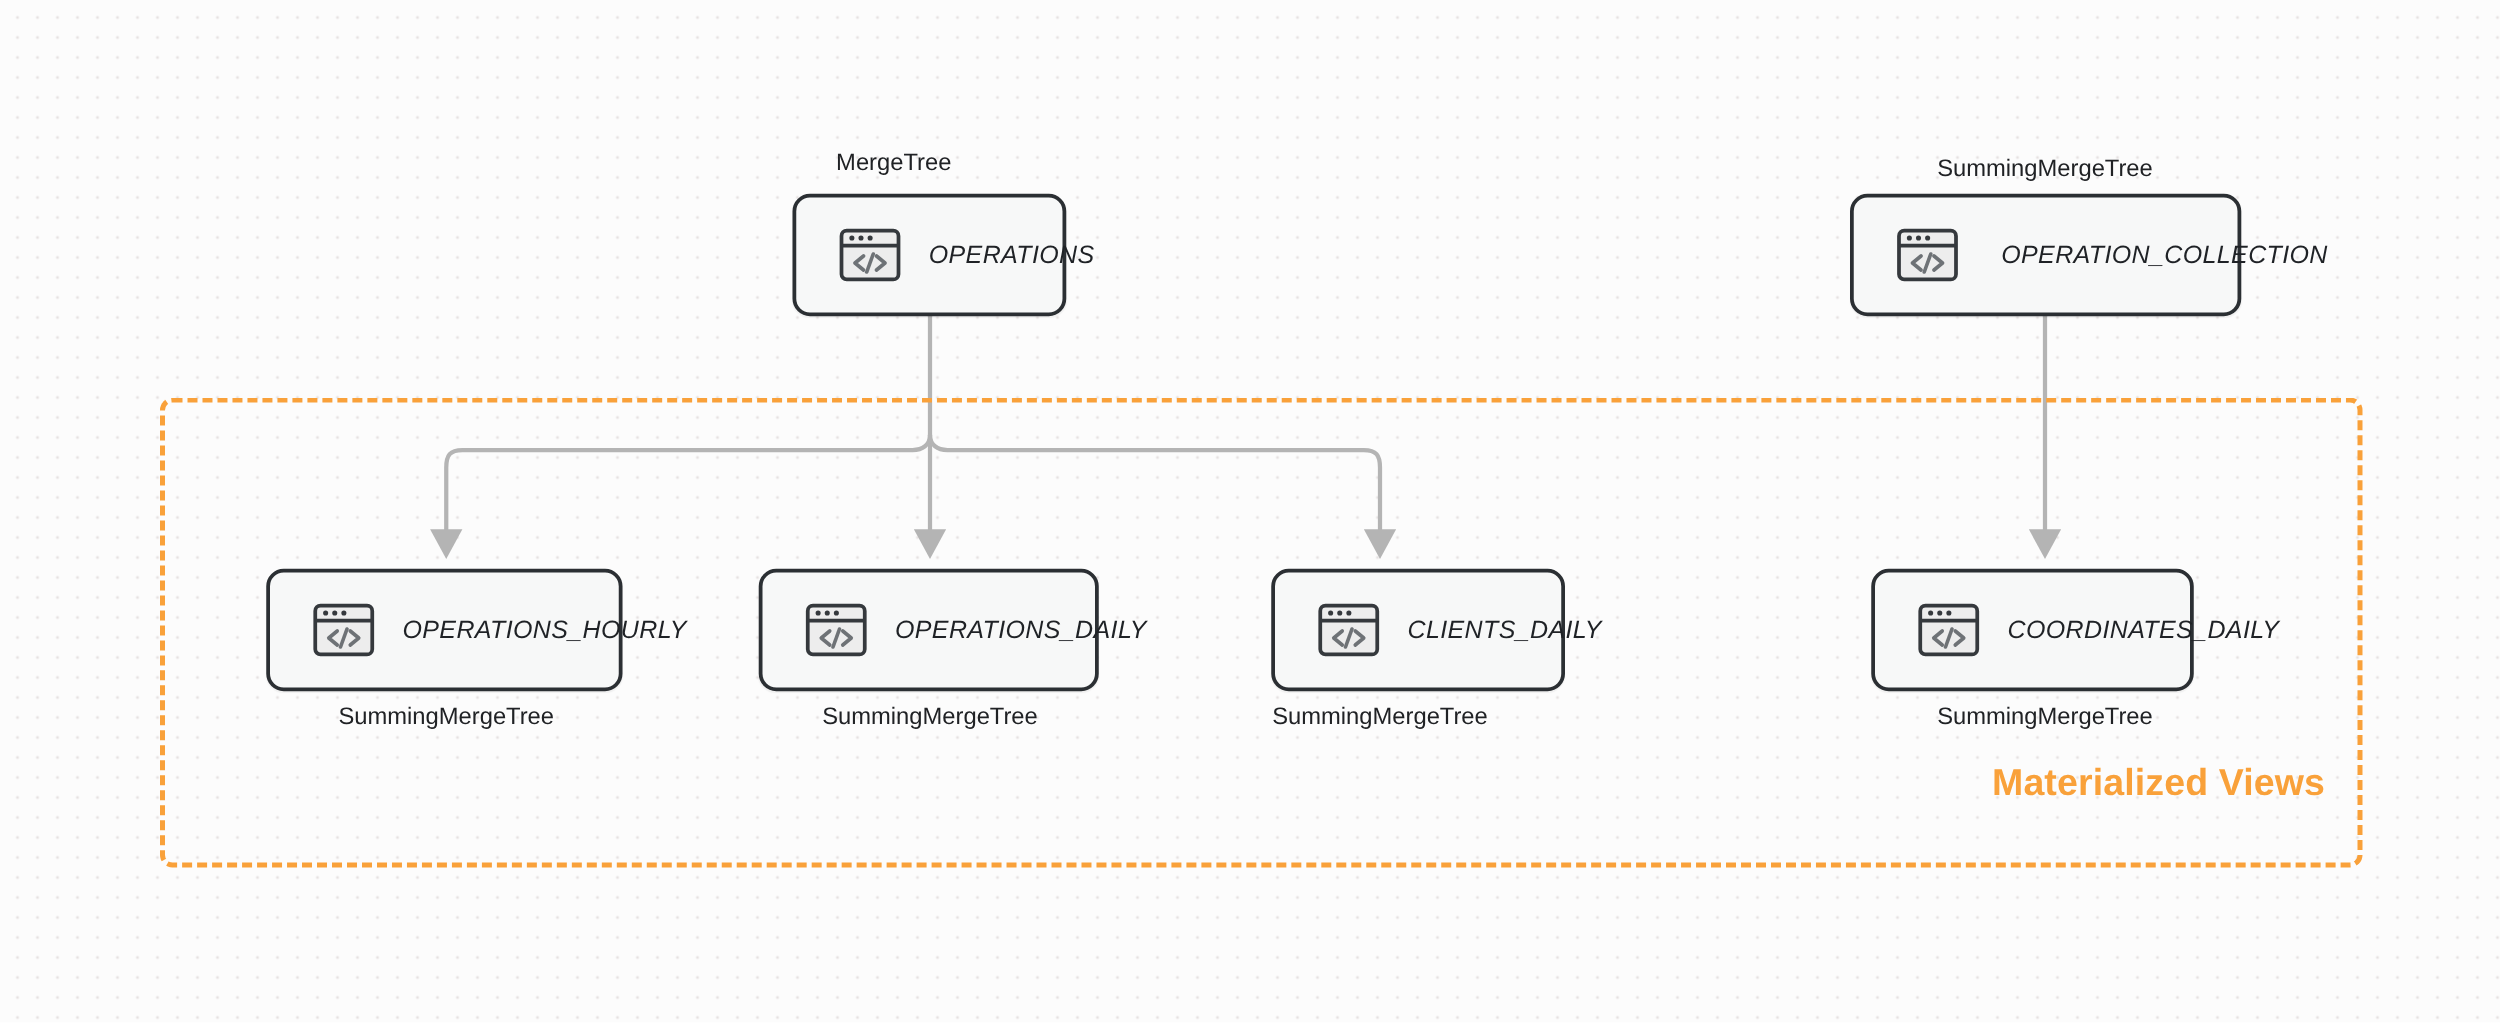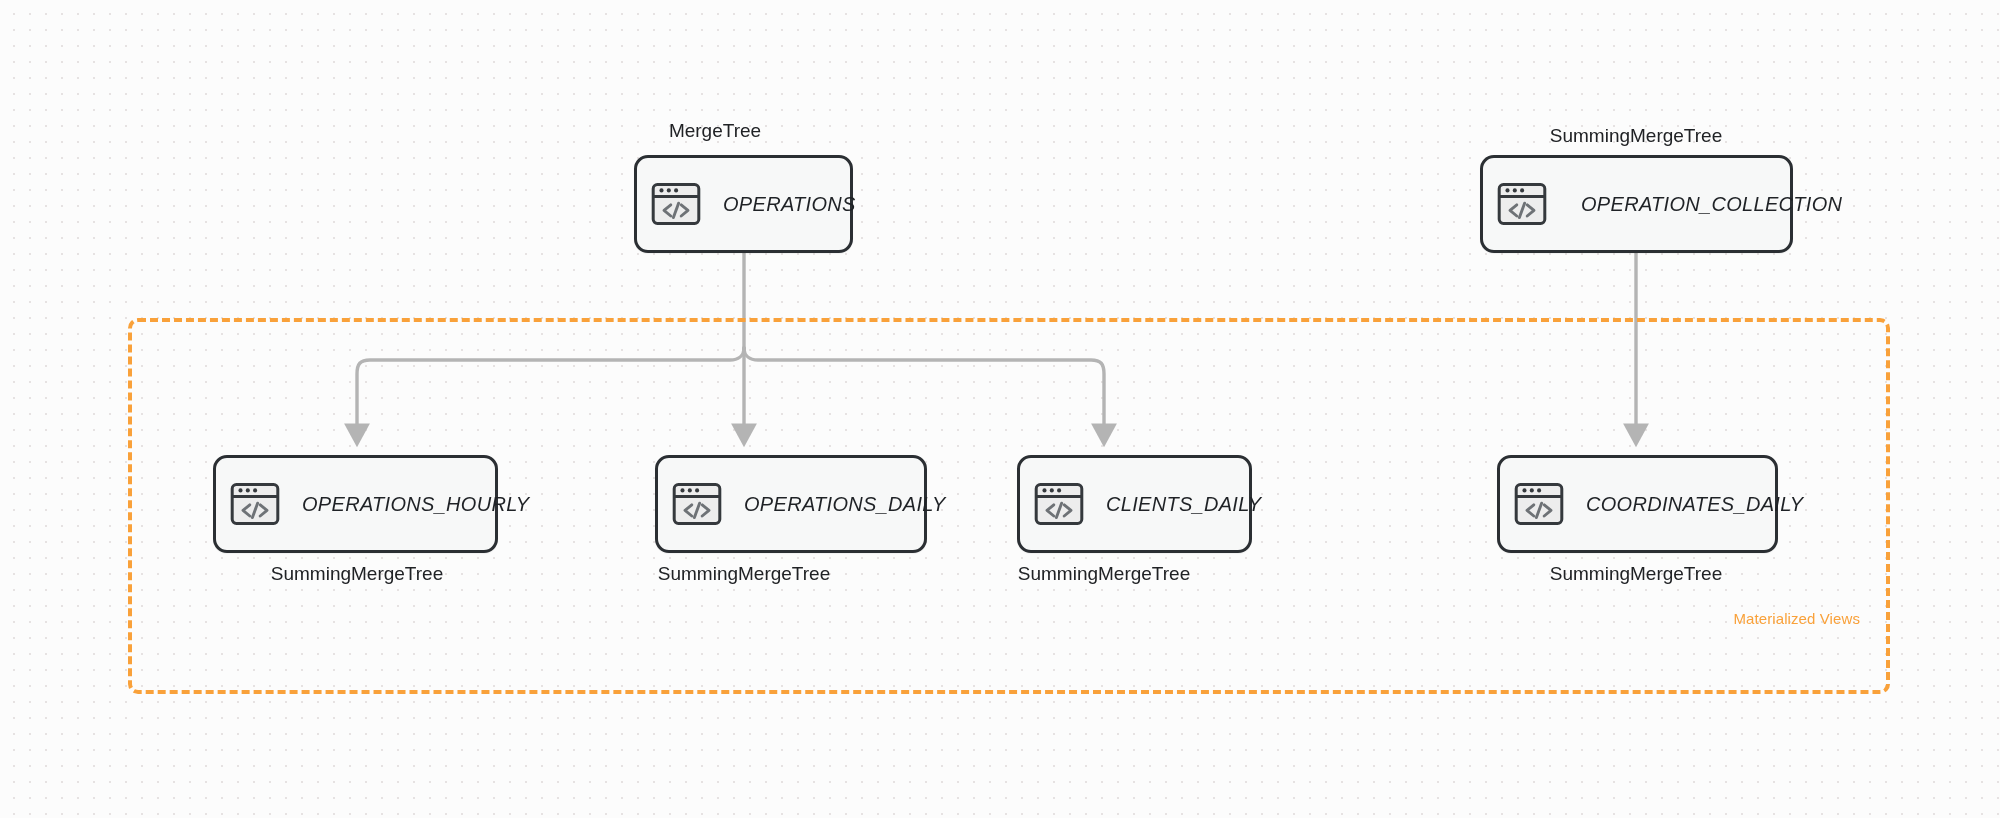--- a/index.html
+++ b/index.html
@@ -31,36 +31,36 @@
   .group-region {
     position: absolute;
     box-sizing: border-box;
     border: 4px dashed #f9a13a;
     border-radius: 10px;
     background: transparent;
   }
   .group-label {
     position: absolute;
     color: #f9a13a;
-    font-size: 15px;
-    font-weight: 400;
+    font-size: 30px;
+    font-weight: 700;
     white-space: nowrap;
     letter-spacing: 0.1px;
   }
 
   
   .node {
     position: absolute;
     box-sizing: border-box;
     background: #f7f8f8;
     border: 3.5px solid #2b2f33;
     border-radius: 14px;
     display: flex;
     align-items: center;
-    padding-left: 12px;
+    padding-left: 32px;
     box-shadow: 0 1px 1px rgba(0,0,0,0.05);
   }
   .node-icon {
     flex: 0 0 auto;
     width: 54px;
     height: 54px;
     margin-right: 20px;
     display: block;
   }
   .node-title {
@@ -143,21 +143,21 @@
     <circle cx="12.5" cy="13.4" r="2.05" fill="#35393d"></circle>
     <circle cx="19.8" cy="13.4" r="2.05" fill="#35393d"></circle>
     <circle cx="27.1" cy="13.4" r="2.05" fill="#35393d"></circle>
     <path d="M21.8,27.8 L15.0,33.4 L21.8,39.0" fill="none" stroke="#6e7276" stroke-width="2.9" stroke-linecap="round" stroke-linejoin="round"></path>
     <path d="M32.2,27.8 L39.0,33.4 L32.2,39.0" fill="none" stroke="#6e7276" stroke-width="2.9" stroke-linecap="round" stroke-linejoin="round"></path>
     <path d="M29.6,26.2 L24.4,40.6" fill="none" stroke="#6e7276" stroke-width="2.9" stroke-linecap="round"></path>
   </svg>
         <span class="node-title">OPERATIONS_HOURLY</span>
       </div>
       <div class="engine-label" style="left: 357px; top: 563px;">SummingMergeTree</div>
-      <div class="node" style="left: 607px; top: 455px; width: 272px; height: 98px; border-color: rgb(43, 47, 51); background: rgb(247, 248, 248); margin-left: 48px;">
+      <div class="node" style="left: 607px; top: 455px; width: 272px; height: 98px; border-color: rgb(43, 47, 51); background: rgb(247, 248, 248);">
         <svg class="node-icon" viewBox="0 0 54 54">
     <rect x="4.2" y="7.5" width="45.6" height="39" rx="4.2" ry="4.2" fill="#ededed" stroke="#35393d" stroke-width="3"></rect>
     <path d="M4.2,19.5 L49.8,19.5" stroke="#35393d" stroke-width="3"></path>
     <circle cx="12.5" cy="13.4" r="2.05" fill="#35393d"></circle>
     <circle cx="19.8" cy="13.4" r="2.05" fill="#35393d"></circle>
     <circle cx="27.1" cy="13.4" r="2.05" fill="#35393d"></circle>
     <path d="M21.8,27.8 L15.0,33.4 L21.8,39.0" fill="none" stroke="#6e7276" stroke-width="2.9" stroke-linecap="round" stroke-linejoin="round"></path>
     <path d="M32.2,27.8 L39.0,33.4 L32.2,39.0" fill="none" stroke="#6e7276" stroke-width="2.9" stroke-linecap="round" stroke-linejoin="round"></path>
     <path d="M29.6,26.2 L24.4,40.6" fill="none" stroke="#6e7276" stroke-width="2.9" stroke-linecap="round"></path>
   </svg>
@@ -171,21 +171,21 @@
     <circle cx="12.5" cy="13.4" r="2.05" fill="#35393d"></circle>
     <circle cx="19.8" cy="13.4" r="2.05" fill="#35393d"></circle>
     <circle cx="27.1" cy="13.4" r="2.05" fill="#35393d"></circle>
     <path d="M21.8,27.8 L15.0,33.4 L21.8,39.0" fill="none" stroke="#6e7276" stroke-width="2.9" stroke-linecap="round" stroke-linejoin="round"></path>
     <path d="M32.2,27.8 L39.0,33.4 L32.2,39.0" fill="none" stroke="#6e7276" stroke-width="2.9" stroke-linecap="round" stroke-linejoin="round"></path>
     <path d="M29.6,26.2 L24.4,40.6" fill="none" stroke="#6e7276" stroke-width="2.9" stroke-linecap="round"></path>
   </svg>
         <span class="node-title">CLIENTS_DAILY</span>
       </div>
       <div class="engine-label" style="left: 1104px; top: 563px;">SummingMergeTree</div>
-      <div class="node" style="left: 1497px; top: 455px; width: 281px; height: 98px; border-color: rgb(43, 47, 51); background: rgb(247, 248, 248);">
+      <div class="node" style="left: 1497px; top: 455px; width: 258px; height: 98px; border-color: rgb(43, 47, 51); background: rgb(247, 248, 248);">
         <svg class="node-icon" viewBox="0 0 54 54">
     <rect x="4.2" y="7.5" width="45.6" height="39" rx="4.2" ry="4.2" fill="#ededed" stroke="#35393d" stroke-width="3"></rect>
     <path d="M4.2,19.5 L49.8,19.5" stroke="#35393d" stroke-width="3"></path>
     <circle cx="12.5" cy="13.4" r="2.05" fill="#35393d"></circle>
     <circle cx="19.8" cy="13.4" r="2.05" fill="#35393d"></circle>
     <circle cx="27.1" cy="13.4" r="2.05" fill="#35393d"></circle>
     <path d="M21.8,27.8 L15.0,33.4 L21.8,39.0" fill="none" stroke="#6e7276" stroke-width="2.9" stroke-linecap="round" stroke-linejoin="round"></path>
     <path d="M32.2,27.8 L39.0,33.4 L32.2,39.0" fill="none" stroke="#6e7276" stroke-width="2.9" stroke-linecap="round" stroke-linejoin="round"></path>
     <path d="M29.6,26.2 L24.4,40.6" fill="none" stroke="#6e7276" stroke-width="2.9" stroke-linecap="round"></path>
   </svg>

